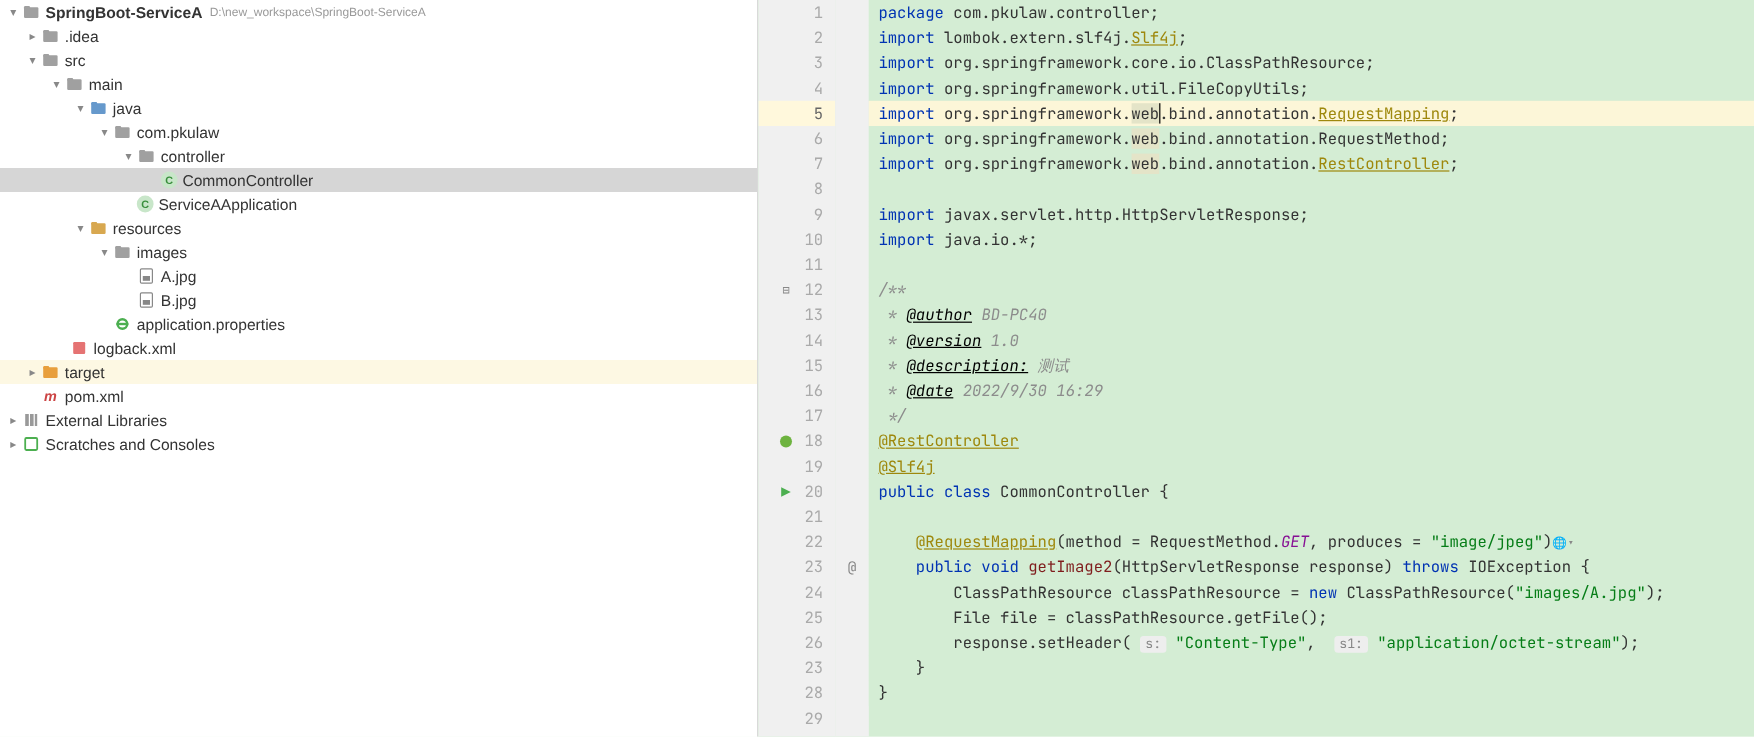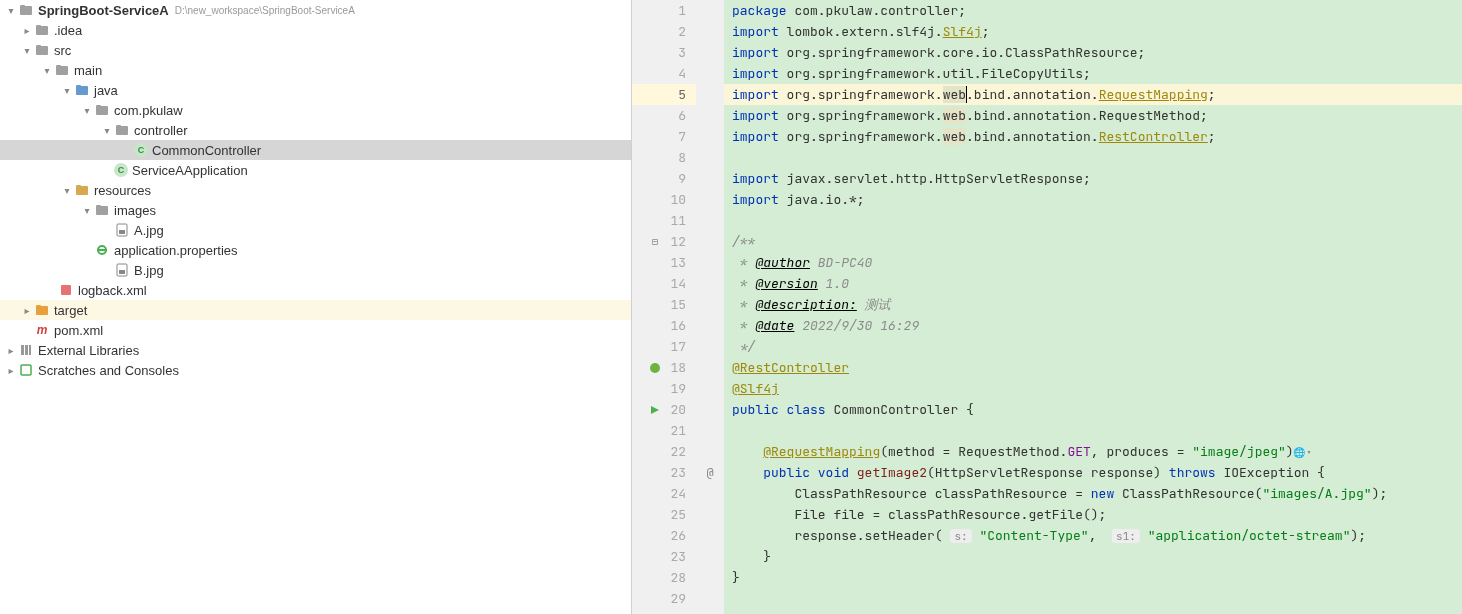--- a/index.html
+++ b/index.html
@@ -33,21 +33,21 @@
 .marker-row { height: 21px; display: flex; align-items: center; justify-content: center; }
 .code-col { flex: 1; }
 .code-row { height: 21px; line-height: 21px; padding-left: 8px; white-space: pre; background: #d4edd4; }
 .code-row.current { background: #fcf6d8; }
 .kw { color: #0033b3; }
 .ann { color: #9e880d; text-decoration: underline; }
 .str { color: #067d17; }
 .com { color: #8c8c8c; font-style: italic; }
 .doc-tag { color: #000000; font-style: italic; text-decoration: underline; }
 .field { color: #871094; }
-.static { }
+.static { font-style: italic; }
 .param-hint { background: #eee; color: #888; padding: 0 4px; border-radius: 3px; font-size: 11px; }
 .hl-usage { background: #e4e4c8; }
 .caret-mark { border-right: 1px solid #000; margin-right: -1px; }
 .small-icon { font-size: 10px; color: #888; }
 </style>
 </head>
 <body>
 
 <div class="tree-panel">
   <div class="tree-row" style="padding-left:4px">
@@ -154,39 +154,39 @@
   <div class="tree-row" style="padding-left:100px">
     <span class="chevron"></span>
     <span class="icon file-icon">
         <svg width="12" height="14" viewBox="0 0 12 14">
           <rect x="1" y="1" width="10" height="12" rx="1" fill="none" stroke="#888"></rect>
           <rect x="3" y="7" width="6" height="4" fill="#888"></rect>
         </svg>
       </span>
     <span class="tree-label">A.jpg</span>
   </div>
-  <div class="tree-row" style="padding-left:80px">
-    <span class="chevron"></span>
-    <span class="icon prop-icon">
-        <svg width="14" height="14" viewBox="0 0 14 14">
-          <circle cx="7" cy="7" r="4" fill="none" stroke="#4caf50" stroke-width="2"></circle>
-          <rect x="2" y="6" width="10" height="2" fill="#4caf50"></rect>
-        </svg>
-      </span>
-    <span class="tree-label">application.properties</span>
-  </div>
   <div class="tree-row" style="padding-left:100px">
     <span class="chevron"></span>
     <span class="icon file-icon">
         <svg width="12" height="14" viewBox="0 0 12 14">
           <rect x="1" y="1" width="10" height="12" rx="1" fill="none" stroke="#888"></rect>
           <rect x="3" y="7" width="6" height="4" fill="#888"></rect>
         </svg>
       </span>
     <span class="tree-label">B.jpg</span>
+  </div>
+  <div class="tree-row" style="padding-left:80px">
+    <span class="chevron"></span>
+    <span class="icon prop-icon">
+        <svg width="14" height="14" viewBox="0 0 14 14">
+          <circle cx="7" cy="7" r="4" fill="none" stroke="#4caf50" stroke-width="2"></circle>
+          <rect x="2" y="6" width="10" height="2" fill="#4caf50"></rect>
+        </svg>
+      </span>
+    <span class="tree-label">application.properties</span>
   </div>
   <div class="tree-row" style="padding-left:44px">
     <span class="chevron"></span>
     <span class="icon xml-icon">
         <svg width="14" height="14" viewBox="0 0 14 14">
           <rect x="2" y="2" width="10" height="10" rx="1" fill="#e57373"></rect>
         </svg>
       </span>
     <span class="tree-label">logback.xml</span>
   </div>

